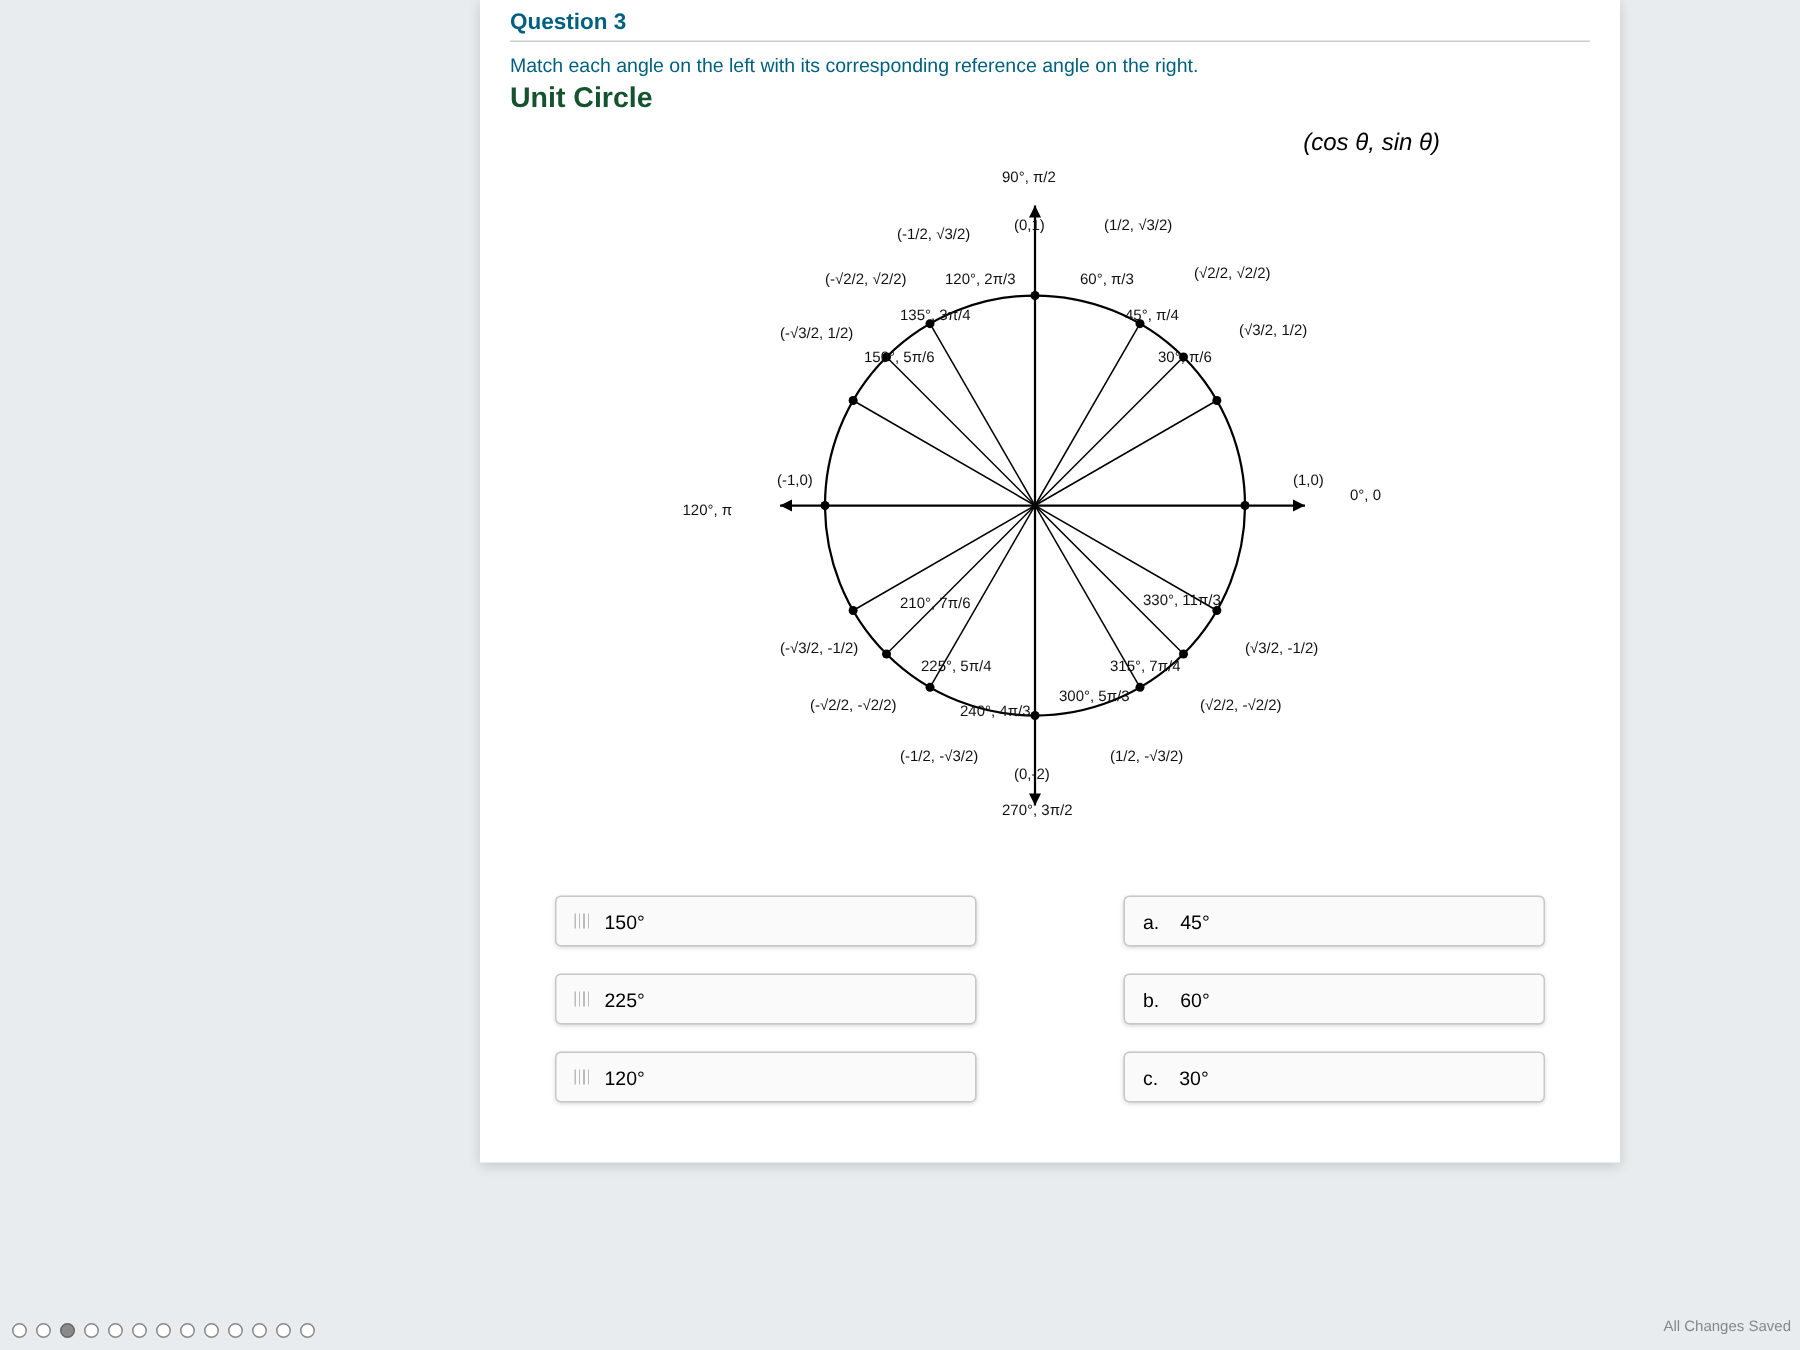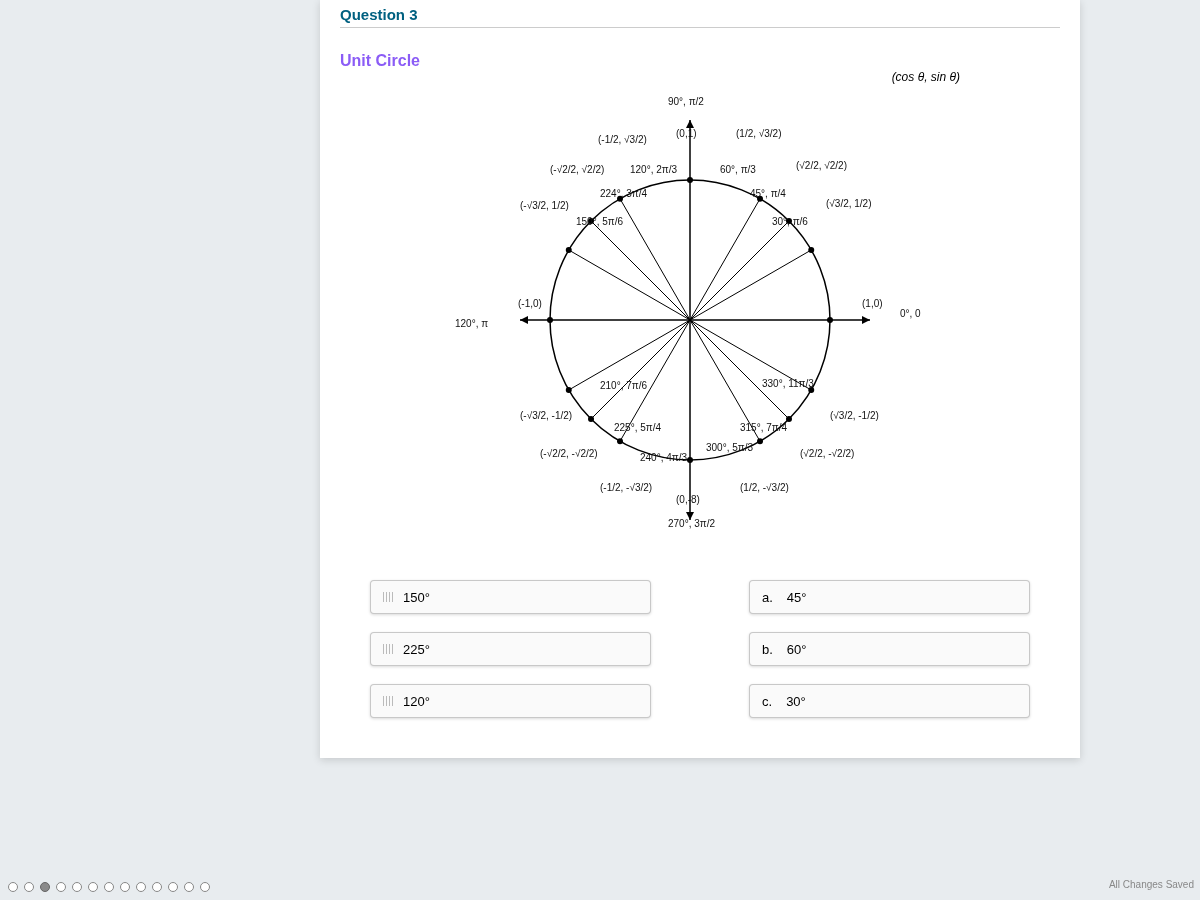--- a/index.html
+++ b/index.html
@@ -16,48 +16,49 @@
     left: 320px;
     top: 0;
     width: 760px;
     background: #fff;
     box-shadow: 0 2px 8px rgba(0,0,0,0.15);
     padding: 0 20px 40px 20px;
   }
   .q-header {
     border-bottom: 1px solid #ccc;
     padding: 6px 0 4px 0;
-    margin-bottom: 24px;
+    margin-bottom: 8px;
   }
   .q-title {
     color: #006080;
     font-weight: bold;
     font-size: 15px;
   }
   .q-instruction {
     color: #006080;
     font-size: 13px;
     margin-bottom: 4px;
   }
   .q-sub {
-    color: #8b5cf6;
+    color: #14532d;
     font-weight: bold;
-    font-size: 16px;
+    font-size: 19px;
+    margin-bottom: 10px;
   }
   .figure-wrap {
     position: relative;
     width: 600px;
     height: 490px;
     margin: 0 auto;
   }
   .cos-sin {
     position: absolute;
     right: 40px;
     top: 0;
-    font-size: 12px;
+    font-size: 16px;
     font-style: italic;
   }
   svg.circle { position: absolute; left: 10px; top: 20px; }
   .ulabel {
     position: absolute;
     font-size: 10px;
     color: #111;
     white-space: nowrap;
     line-height: 1.1;
   }
@@ -106,20 +107,21 @@
     font-size: 10px; color: #888;
   }
 </style>
 </head>
 <body>
 
 <div class="page">
   <div class="q-header">
     <div class="q-title">Question 3</div>
   </div>
+  <div class="q-instruction">Match each angle on the left with its corresponding reference angle on the right.</div>
   <div class="q-sub">Unit Circle</div>
 
   <div class="figure-wrap">
     <div class="cos-sin">(cos θ, sin θ)</div>
 
     <svg class="circle" width="560" height="460" viewBox="0 0 560 460">
       <g transform="translate(280,230)">
         <circle r="140" fill="none" stroke="#000" stroke-width="1.5"></circle>
 
         <line x1="-170" y1="0" x2="180" y2="0" stroke="#000" stroke-width="1.5"></line>
@@ -161,30 +163,30 @@
           <circle cx="70" cy="121.24" r="3"></circle>
             <circle cx="98.99" cy="98.99" r="3"></circle>
             <circle cx="121.24" cy="70" r="3"></circle>
         </g>
       </g>
     </svg>
 
     <div class="ulabel" style="left:268px;top:26px">90°, π/2</div>
     <div class="ulabel" style="left:276px;top:58px">(0,1)</div>
     <div class="ulabel" style="left:268px;top:448px">270°, 3π/2</div>
-    <div class="ulabel" style="left:276px;top:424px">(0,-8)</div>
+    <div class="ulabel" style="left:276px;top:424px">(0,-2)</div>
     <div class="ulabel" style="left:55px;top:248px">120°, π</div>
     <div class="ulabel" style="left:118px;top:228px">(-1,0)</div>
     <div class="ulabel" style="left:500px;top:238px">0°, 0</div>
     <div class="ulabel" style="left:462px;top:228px">(1,0)</div>
 
     <div class="ulabel" style="left:198px;top:64px">(-1/2, √3/2)</div>
     <div class="ulabel" style="left:230px;top:94px">120°, 2π/3</div>
     <div class="ulabel" style="left:150px;top:94px">(-√2/2, √2/2)</div>
-    <div class="ulabel" style="left:200px;top:118px">224°, 3π/4</div>
+    <div class="ulabel" style="left:200px;top:118px">135°, 3π/4</div>
     <div class="ulabel" style="left:120px;top:130px">(-√3/2, 1/2)</div>
     <div class="ulabel" style="left:176px;top:146px">150°, 5π/6</div>
 
     <div class="ulabel" style="left:336px;top:58px">(1/2, √3/2)</div>
     <div class="ulabel" style="left:320px;top:94px">60°, π/3</div>
     <div class="ulabel" style="left:396px;top:90px">(√2/2, √2/2)</div>
     <div class="ulabel" style="left:350px;top:118px">45°, π/4</div>
     <div class="ulabel" style="left:426px;top:128px">(√3/2, 1/2)</div>
     <div class="ulabel" style="left:372px;top:146px">30°, π/6</div>
 

